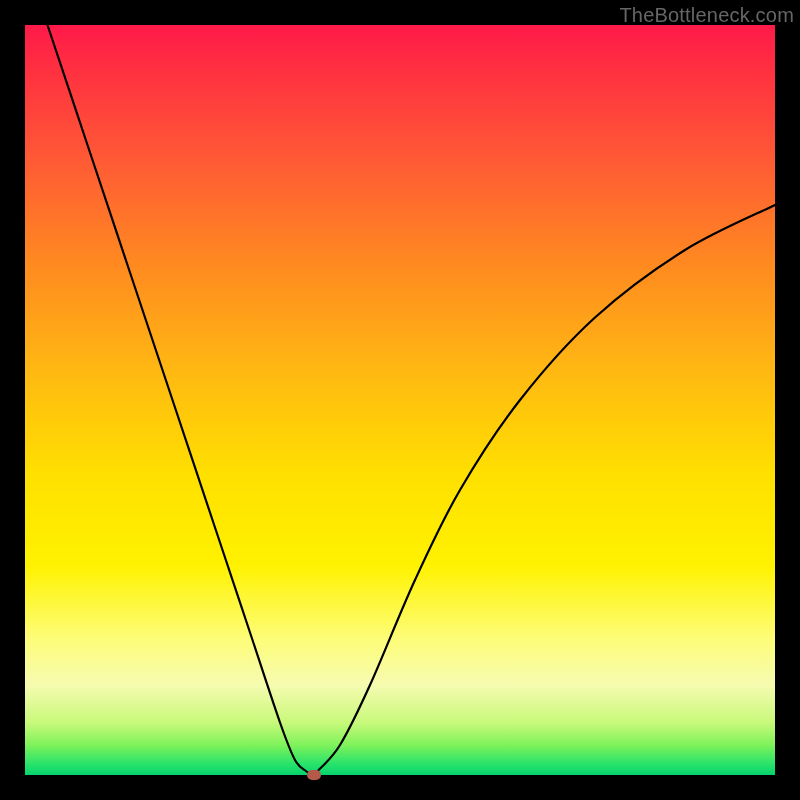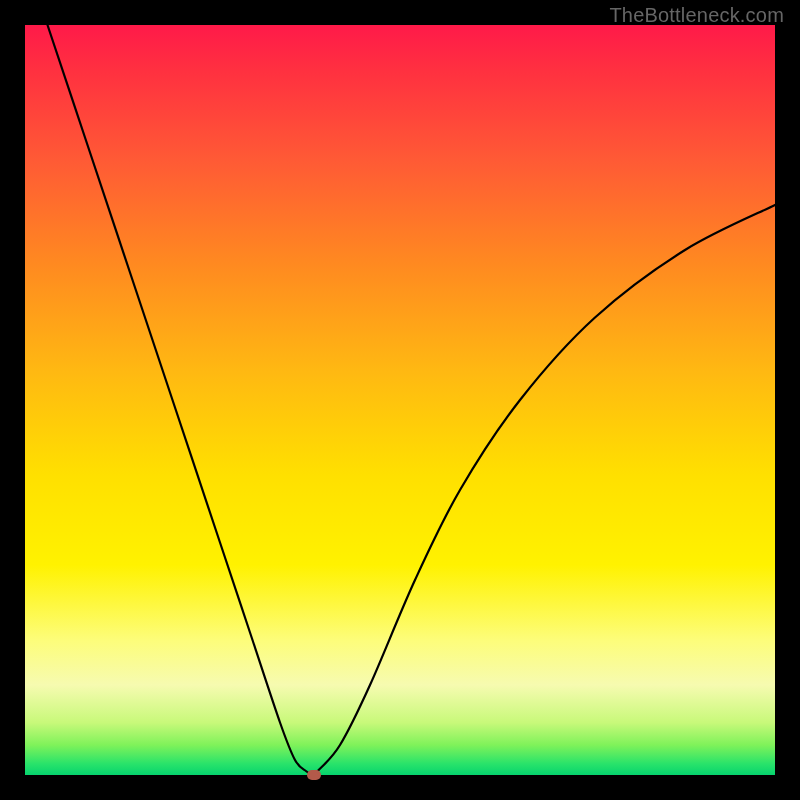--- a/index.html
+++ b/index.html
@@ -7,21 +7,21 @@
     padding: 0;
     width: 800px;
     height: 800px;
     background: #000;
     font-family: Arial, Helvetica, sans-serif;
     position: relative;
   }
   .watermark {
     position: absolute;
     top: 4px;
-    right: 16px;
+    right: 6px;
     color: #666;
     font-size: 20px;
     font-weight: 500;
     z-index: 10;
     letter-spacing: 0.2px;
   }
   .plot-area {
     position: absolute;
     left: 25px;
     top: 25px;

